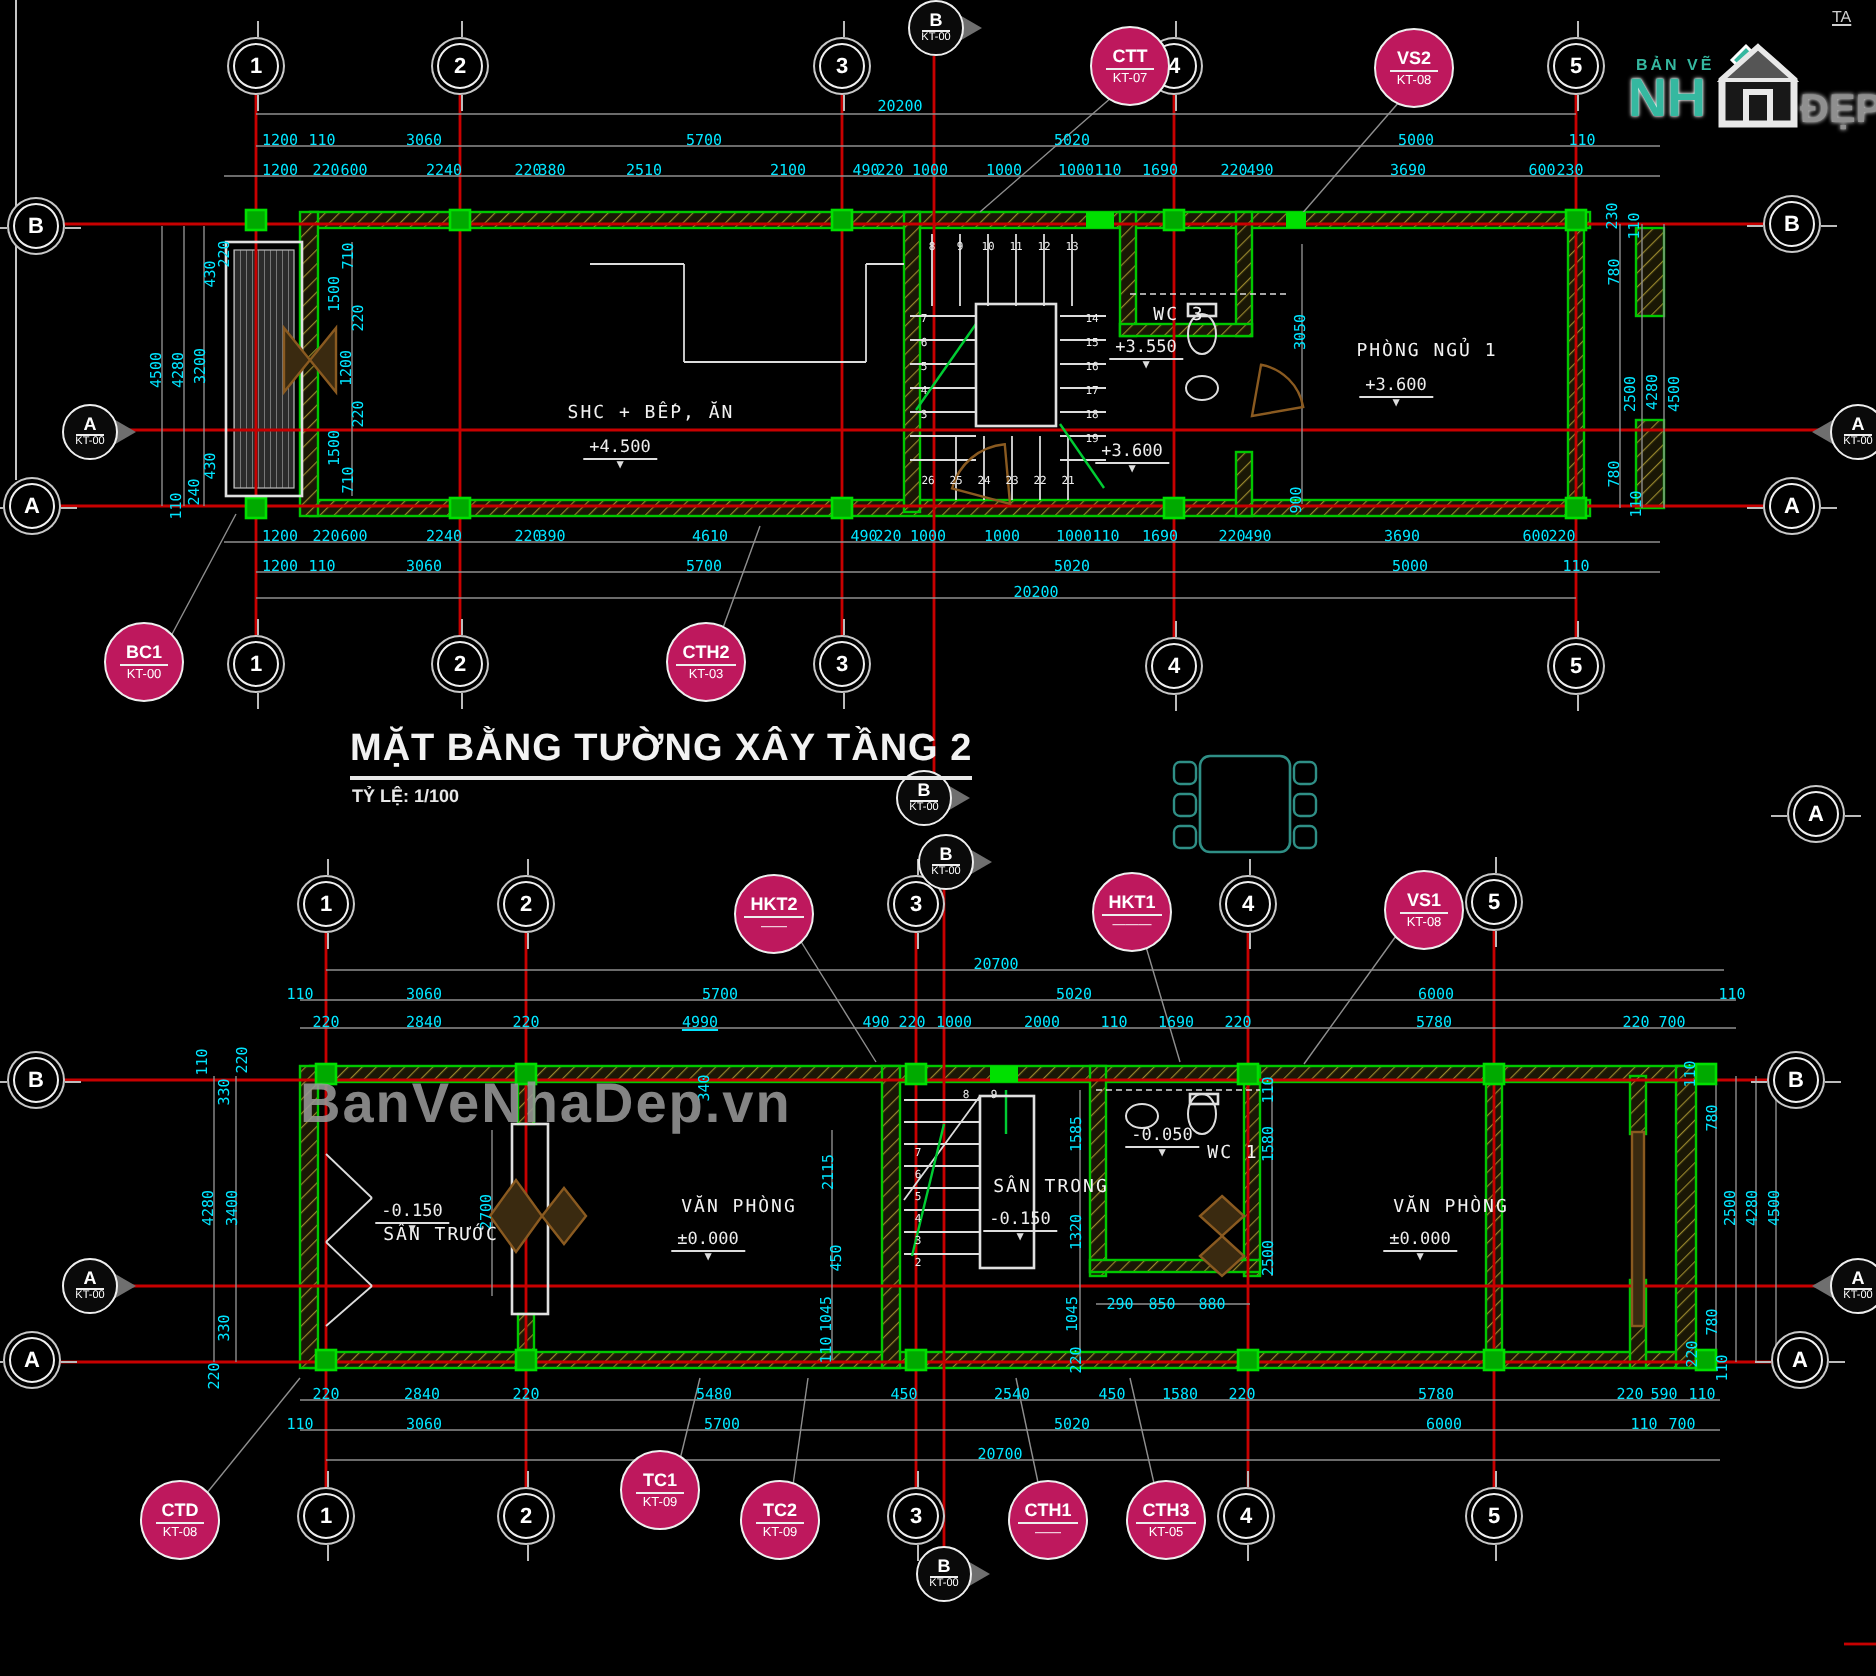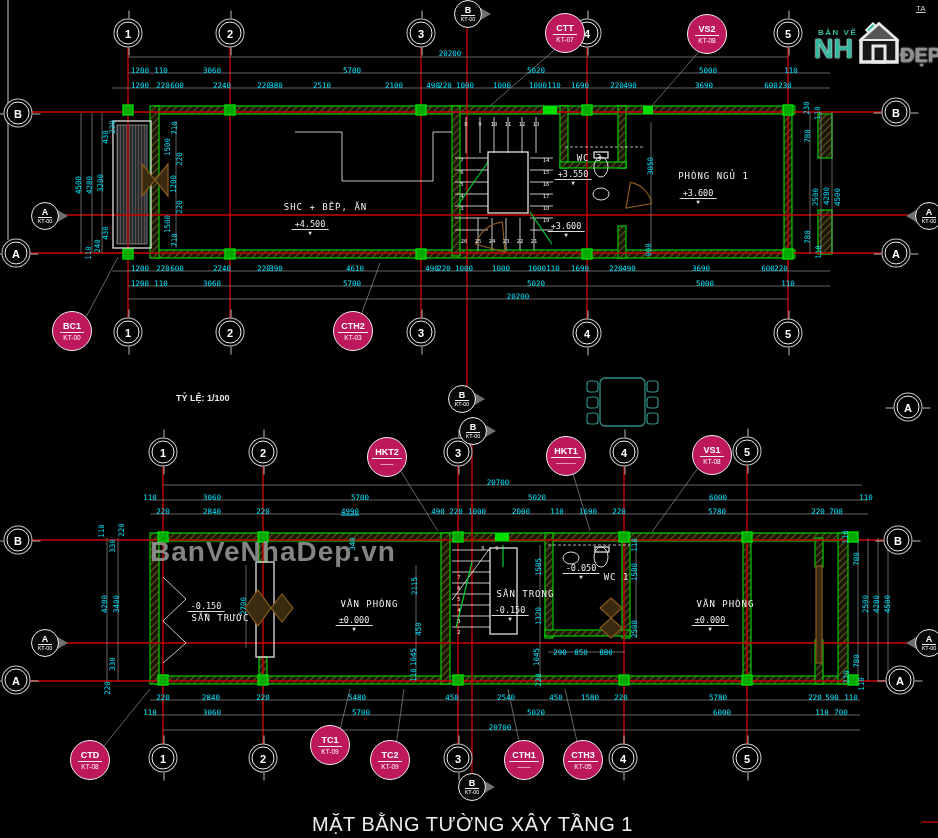--- a/index.html
+++ b/index.html
@@ -287,23 +287,23 @@
         <rect x="600" y="378" width="45" height="48" fill="none" stroke="#2f8f86" stroke-width="1.3" rx="5"></rect>
         <rect x="587" y="381" width="11" height="11" fill="none" stroke="#2f8f86" stroke-width="1.2" rx="3"></rect>
         <rect x="587" y="397" width="11" height="11" fill="none" stroke="#2f8f86" stroke-width="1.2" rx="3"></rect>
         <rect x="587" y="413" width="11" height="11" fill="none" stroke="#2f8f86" stroke-width="1.2" rx="3"></rect>
         <rect x="647" y="381" width="11" height="11" fill="none" stroke="#2f8f86" stroke-width="1.2" rx="3"></rect>
         <rect x="647" y="397" width="11" height="11" fill="none" stroke="#2f8f86" stroke-width="1.2" rx="3"></rect>
         <rect x="647" y="413" width="11" height="11" fill="none" stroke="#2f8f86" stroke-width="1.2" rx="3"></rect>
       </g>
     </svg>
 
+  <div id="title2">MẶT BẰNG TƯỜNG XÂY TẦNG 2</div>
   <div id="scale2">TỶ LỆ: 1/100</div>
   <div id="watermark">BanVeNhaDep.vn</div>
-  <div id="title1">MẶT BẰNG TƯỜNG XÂY TẦNG 1</div>
   <div id="corner-note">TA</div>
 
   <div id="logo">
     <span class="l1">BẢN VẼ</span>
     <span class="l2">NH</span>
     <svg width="46" height="50" viewBox="0 0 46 50">
       <path d="M10 14 L17 7 L22 12 L15 19 Z" fill="#35b8a0" stroke="#fff" stroke-width="1.5"></path>
       <path d="M23 8 L41 24 L41 46 L5 46 L5 24 Z" fill="#181818" stroke="#e8e8e8" stroke-width="3.5"></path>
       <path d="M23 8 L41 24 L5 24 Z" fill="#555" stroke="#e8e8e8" stroke-width="2"></path>
       <rect x="17" y="30" width="12" height="16" fill="none" stroke="#e8e8e8" stroke-width="3"></rect>

